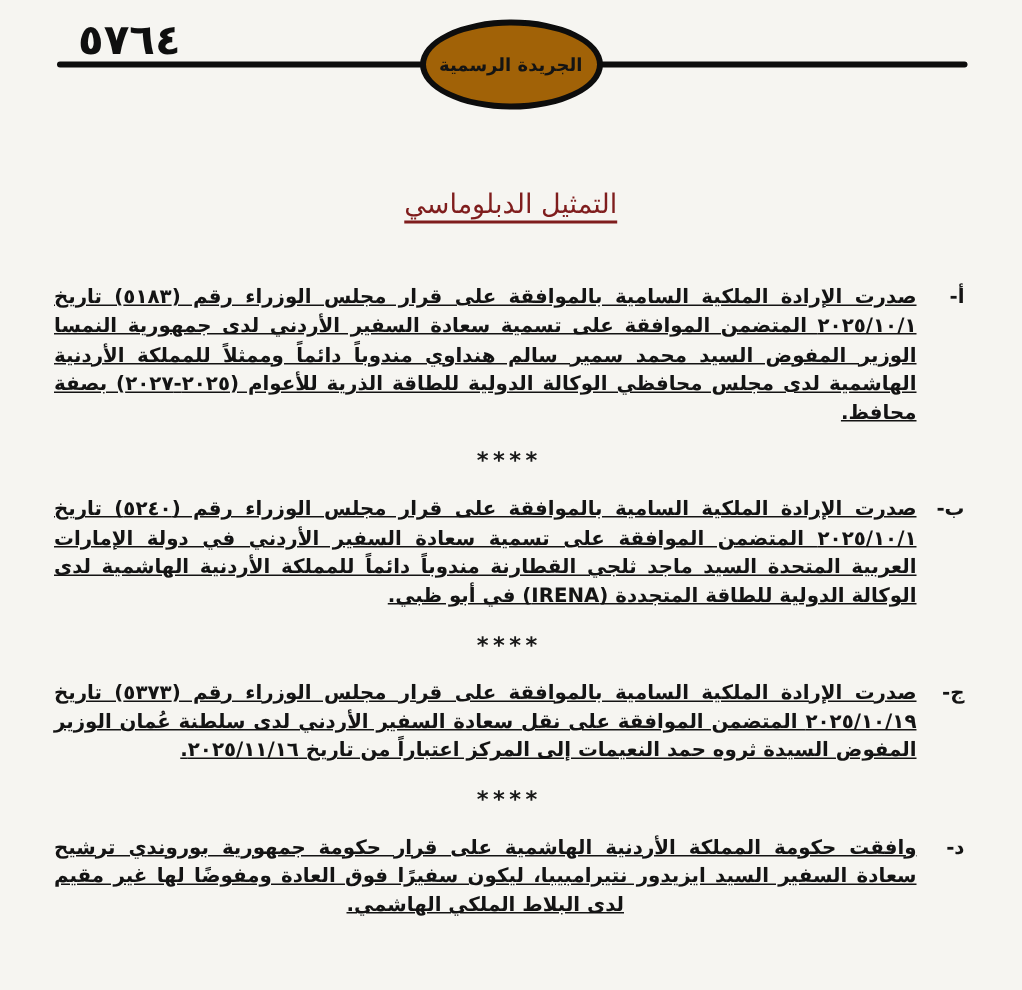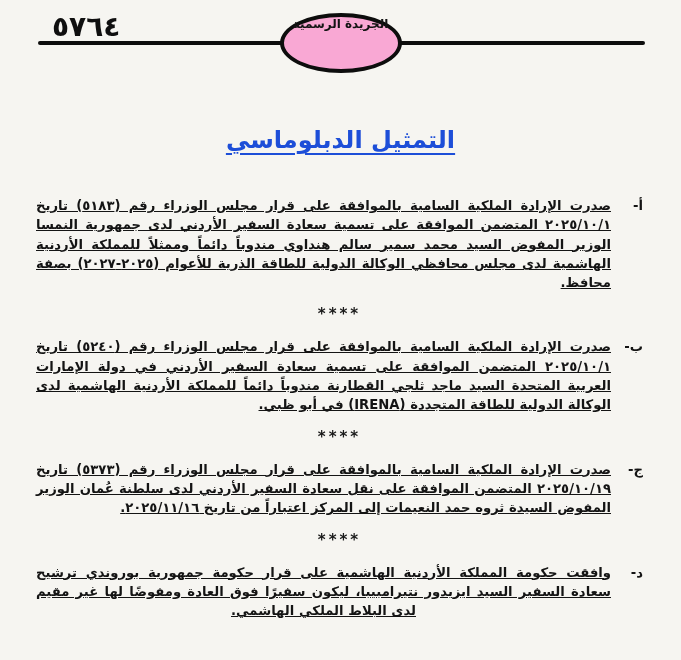--- a/index.html
+++ b/index.html
@@ -31,45 +31,46 @@
     top: 41px; left: 38px; right: 36px;
     height: 4px;
     background: #0d0d0d;
     border-radius: 2px;
   }
   .banner {
     position: absolute;
     top: 13px; left: 50%;
     transform: translateX(-50%);
     width: 122px; height: 60px;
-    background: #f9a8d4;
+    background: #a16207;
     border: 4px solid #0d0d0d;
     border-radius: 50%;
     display: flex;
+    align-items: center;
     justify-content: center;
     z-index: 2;
   }
   .banner-text {
     font-size: 12px;
     font-weight: 600;
     color: #141414;
     direction: rtl;
     white-space: nowrap;
   }
 
   
   .section-title {
     margin-top: 34px;
     text-align: center;
     direction: rtl;
   }
   .section-title span {
-    font-size: 24px;
-    font-weight: bold;
-    color: #1d4ed8;
+    font-size: 18px;
+    font-weight: normal;
+    color: #7f1d1d;
     text-decoration: underline;
     text-decoration-thickness: 2px;
     text-underline-offset: 5px;
   }
 
   
   .content {
     direction: rtl;
     margin: 42px 38px 0 36px;
     color: #141414;

